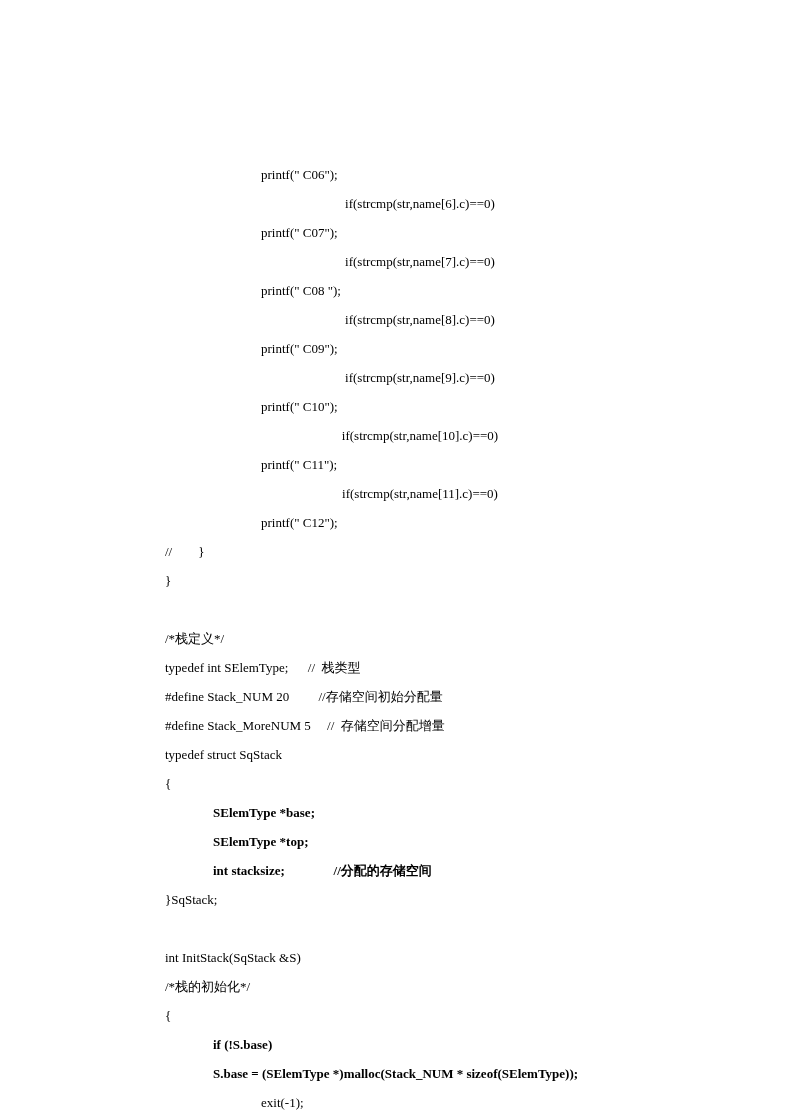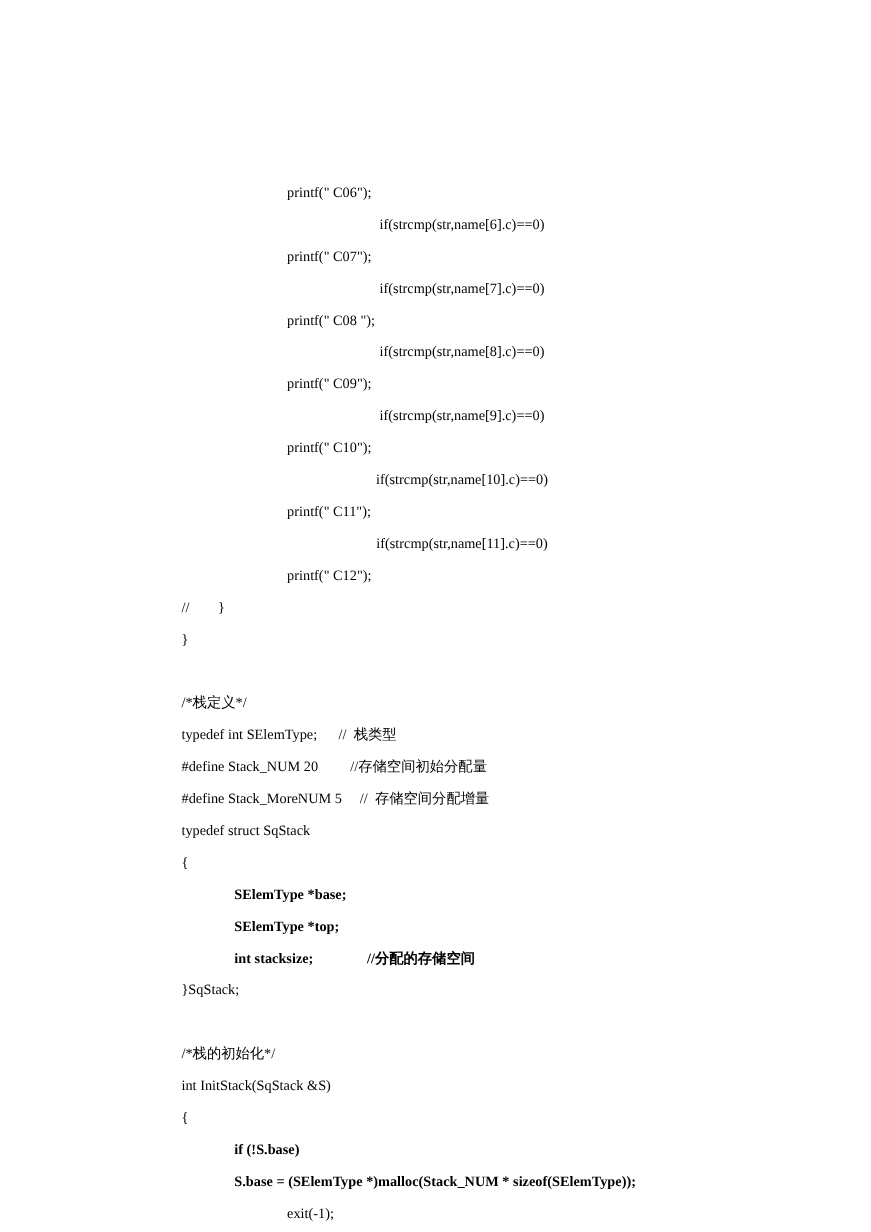--- a/index.html
+++ b/index.html
@@ -48,20 +48,20 @@
     <div class="line i3">typedef int SElemType;      //  栈类型</div>
     <div class="line i3">#define Stack_NUM 20         //存储空间初始分配量</div>
     <div class="line i3">#define Stack_MoreNUM 5     //  存储空间分配增量</div>
     <div class="line i3">typedef struct SqStack</div>
     <div class="line i3">{</div>
     <div class="line i4">SElemType *base;</div>
     <div class="line i4">SElemType *top;</div>
     <div class="line i4">int stacksize;               //分配的存储空间</div>
     <div class="line i3">}SqStack;</div>
     <div class="blank"></div>
+    <div class="line i3">int InitStack(SqStack &amp;S)</div>
     <div class="line i3">/*栈的初始化*/</div>
-    <div class="line i3">int InitStack(SqStack &amp;S)</div>
     <div class="line i3">{</div>
     <div class="line i4">if (!S.base)</div>
     <div class="line i4">S.base = (SElemType *)malloc(Stack_NUM * sizeof(SElemType));</div>
     <div class="line i1">exit(-1);</div>
     <div class="line i4">S.top =S.base;</div>
   </div>
 
 </body></html>

